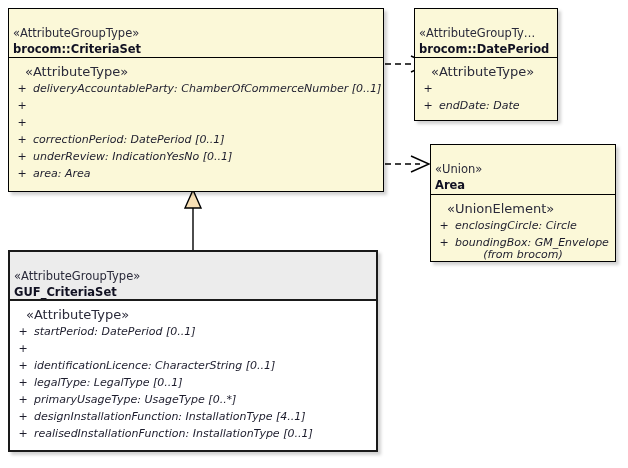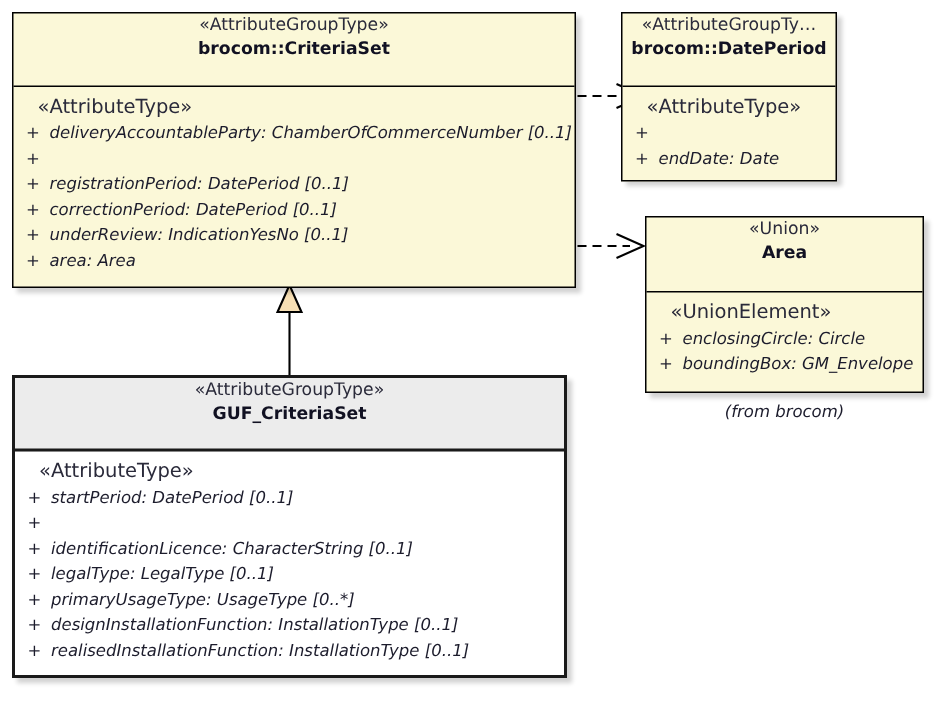--- a/index.html
+++ b/index.html
@@ -28,22 +28,22 @@
     box-sizing: border-box;
     border: 1px solid #000000;
     background: #fbf8d8;
     box-shadow: 3px 3px 3px rgba(0,0,0,0.18);
   }
   .uml-box.thick {
     border: 2px solid #1a1a1a;
   }
   .box-header {
     box-sizing: border-box;
-    text-align: center;
-    padding: 0 4px 6px 4px;
+    text-align: left;
+    padding: 17px 4px 6px 4px;
     border-bottom: 1px solid #000000;
   }
   .box-header.thick-sep {
     border-bottom: 2px solid #1a1a1a;
   }
   .box-header.grey {
     background: #ececec;
   }
   .stereotype {
     display: block;
@@ -150,21 +150,20 @@
 
       <div class="attr-row">
         <span class="attr-vis">+</span>
         <span class="attr-text">deliveryAccountableParty: ChamberOfCommerceNumber [0..1]</span>
       </div>
       <div class="attr-row">
         <span class="attr-vis">+</span>
       </div>
       <div class="attr-row">
         <span class="attr-vis">+</span>
-        <span class="attr-text">registrationPeriod: DatePeriod [0..1]</span>
       </div>
       <div class="attr-row">
         <span class="attr-vis">+</span>
         <span class="attr-text">correctionPeriod: DatePeriod [0..1]</span>
       </div>
       <div class="attr-row">
         <span class="attr-vis">+</span>
         <span class="attr-text">underReview: IndicationYesNo [0..1]</span>
       </div>
       <div class="attr-row">
@@ -202,21 +201,21 @@
         <span class="attr-vis">+</span>
         <span class="attr-text">enclosingCircle: Circle</span>
       </div>
       <div class="attr-row">
         <span class="attr-vis">+</span>
         <span class="attr-text">boundingBox: GM_Envelope</span>
       </div>
     </div>
   </div>
 
-  <div class="from-caption" style="left:430px; top:268px; width:186px;">(from brocom)</div>
+  <div class="from-caption" style="left:430px; top:248px; width:186px;">(from brocom)</div>
 
   <div class="uml-box thick" style="left:8px; top:250px; width:370px; height:202px; background:#ffffff;">
     <div class="box-header grey thick-sep" style="height:49px;">
       <span class="stereotype">«AttributeGroupType»</span>
       <span class="classname">GUF_CriteriaSet</span>
     </div>
     <div class="box-body">
       <div class="body-stereotype">«AttributeType»</div>
 
       <div class="attr-row">
@@ -233,21 +232,21 @@
       <div class="attr-row">
         <span class="attr-vis">+</span>
         <span class="attr-text">legalType: LegalType [0..1]</span>
       </div>
       <div class="attr-row">
         <span class="attr-vis">+</span>
         <span class="attr-text">primaryUsageType: UsageType [0..*]</span>
       </div>
       <div class="attr-row">
         <span class="attr-vis">+</span>
-        <span class="attr-text">designInstallationFunction: InstallationType [0..1]</span>
+        <span class="attr-text">designInstallationFunction: InstallationType [4..1]</span>
       </div>
       <div class="attr-row">
         <span class="attr-vis">+</span>
         <span class="attr-text">realisedInstallationFunction: InstallationType [0..1]</span>
       </div>
     </div>
   </div>
 
 </div>
 

